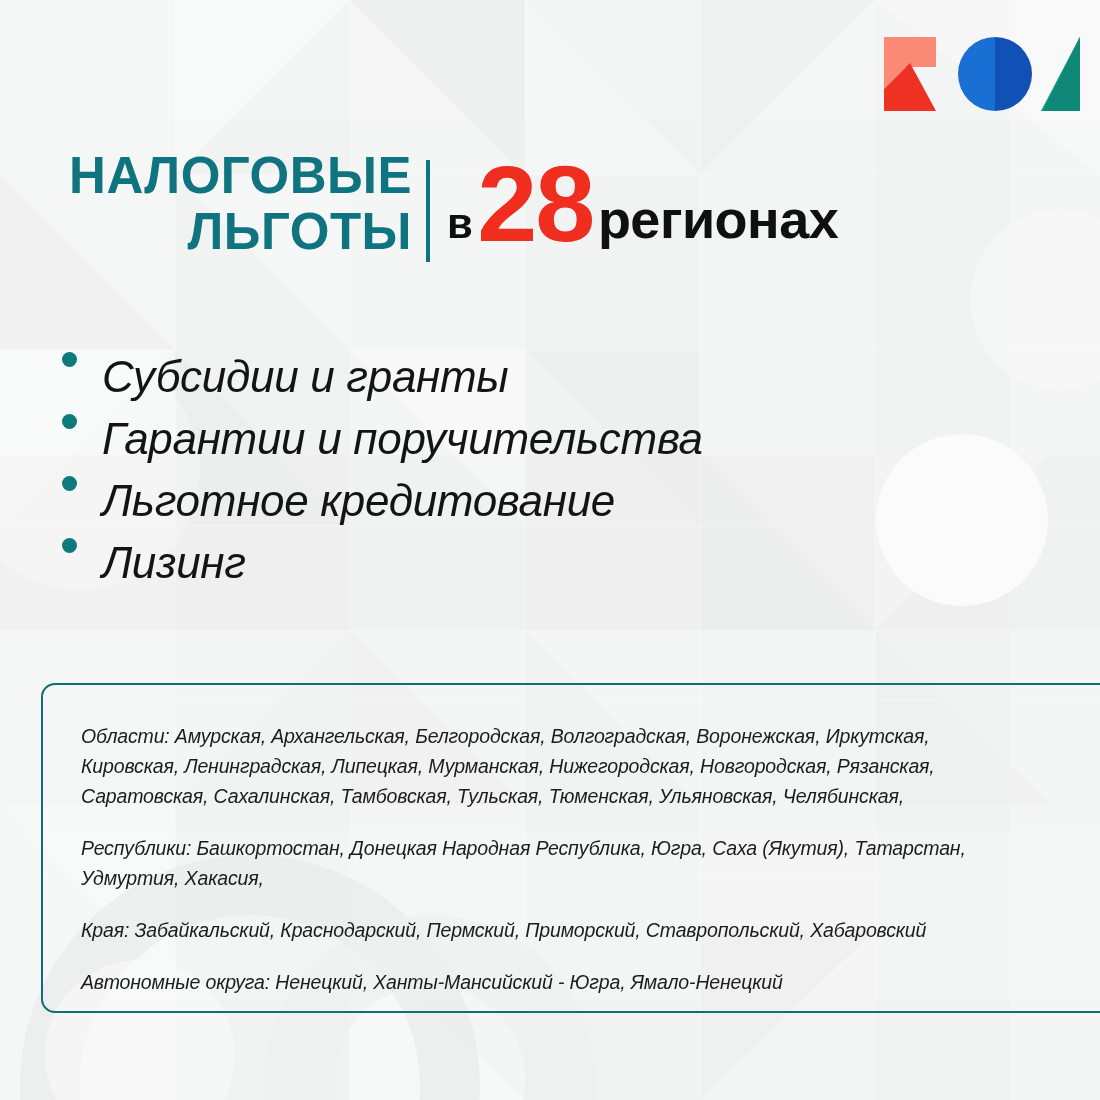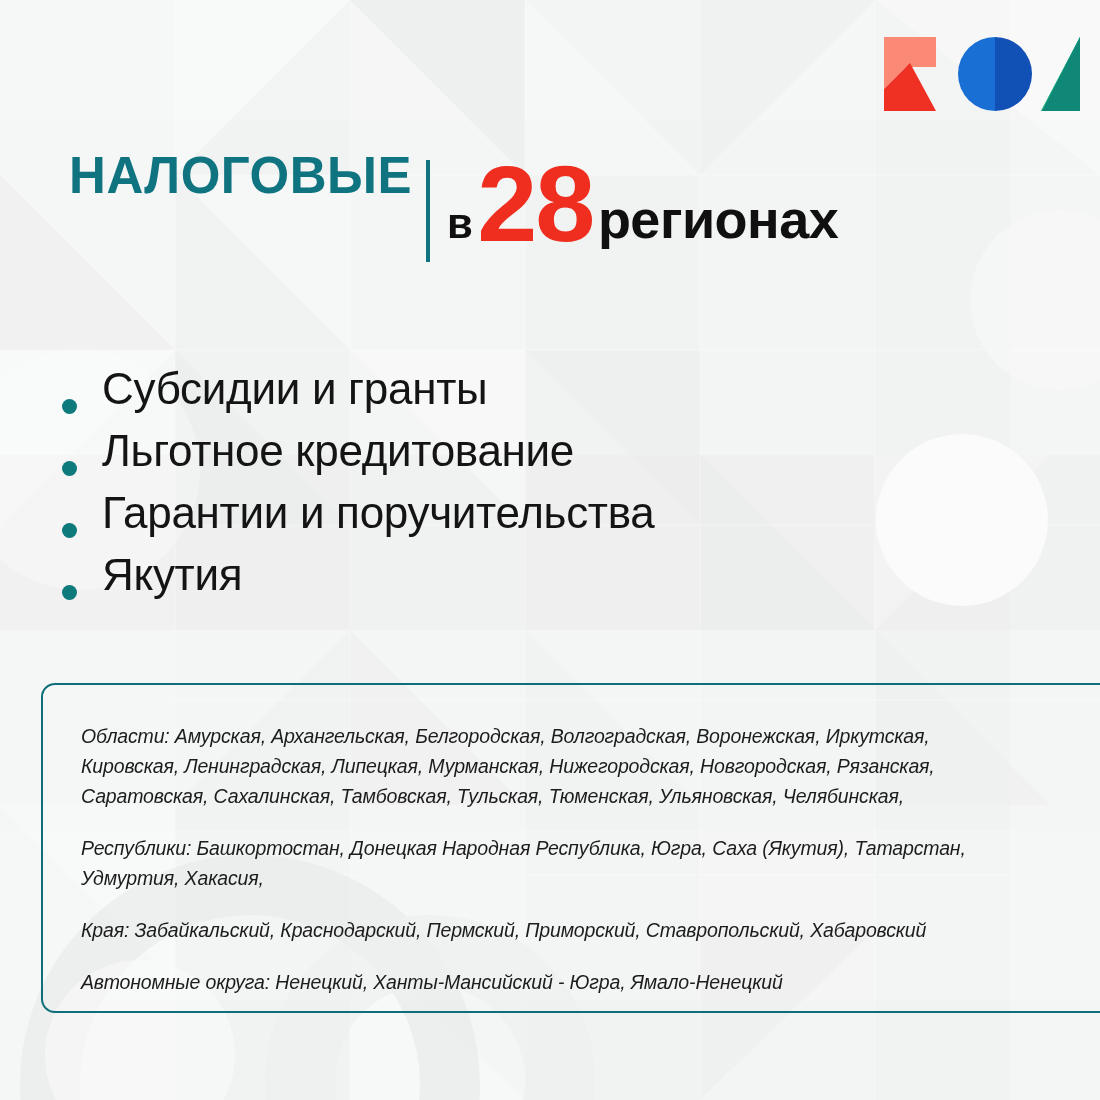--- a/index.html
+++ b/index.html
@@ -102,22 +102,23 @@
 
   
   #bullets {
     position: absolute;
     left: 62px;
     top: 352px;
     z-index: 4;
   }
   .bullet-row {
     display: flex;
-    align-items: flex-end;
+    align-items: flex-start;
     height: 62px;
+    font-style: italic;
   }
   .bullet-dot {
     width: 15px;
     height: 15px;
     border-radius: 50%;
     background: #0e7a7c;
     flex: 0 0 15px;
     margin-right: 25px;
   }
   .bullet-text {
@@ -243,45 +244,46 @@
       <polygon points="196,0 157,74 196,74" fill="#2fb98a"></polygon>
       <polygon points="196,0 235,74 157,74" fill="none"></polygon>
       <polygon points="158,74 196,0 234,74" fill="#2fb98a"></polygon>
       <polygon points="158,74 196,0 196,74" fill="#0f8878"></polygon>
     </g>
   </svg>
 
   <div id="headline">
     <div class="hl-left">
       <span class="l1">НАЛОГОВЫЕ</span>
+      <span class="l2">ЛЬГОТЫ</span>
     </div>
     <div class="hl-divider"></div>
     <div class="hl-right">
       <span class="hl-v">в</span>
       <span class="hl-num">28</span>
       <span class="hl-word">регионах</span>
     </div>
   </div>
 
   <div id="bullets">
     <div class="bullet-row">
       <span class="bullet-dot"></span>
       <span class="bullet-text">Субсидии и гранты</span>
     </div>
     <div class="bullet-row">
       <span class="bullet-dot"></span>
+      <span class="bullet-text">Гарантии и поручительства</span>
+    </div>
+    <div class="bullet-row">
+      <span class="bullet-dot"></span>
       <span class="bullet-text">Льготное кредитование</span>
     </div>
     <div class="bullet-row">
       <span class="bullet-dot"></span>
-      <span class="bullet-text">Гарантии и поручительства</span>
-    </div>
-    <div class="bullet-row">
-      <span class="bullet-dot"></span>
-      <span class="bullet-text">Якутия</span>
+      <span class="bullet-text">Лизинг</span>
     </div>
   </div>
 
   <div id="infobox">
     <div id="infobox-inner">
       <p class="info-para">Области: Амурская, Архангельская, Белгородская, Волгоградская, Воронежская, Иркутская, Кировская, Ленинградская, Липецкая, Мурманская, Нижегородская, Новгородская, Рязанская, Саратовская, Сахалинская, Тамбовская, Тульская, Тюменская, Ульяновская, Челябинская,</p>
       <p class="info-para">Республики: Башкортостан, Донецкая Народная Республика, Югра, Саха (Якутия), Татарстан, Удмуртия, Хакасия,</p>
       <p class="info-para">Края: Забайкальский, Краснодарский, Пермский, Приморский, Ставропольский, Хабаровский</p>
       <p class="info-para">Автономные округа: Ненецкий, Ханты-Мансийский - Югра, Ямало-Ненецкий</p>
     </div>

